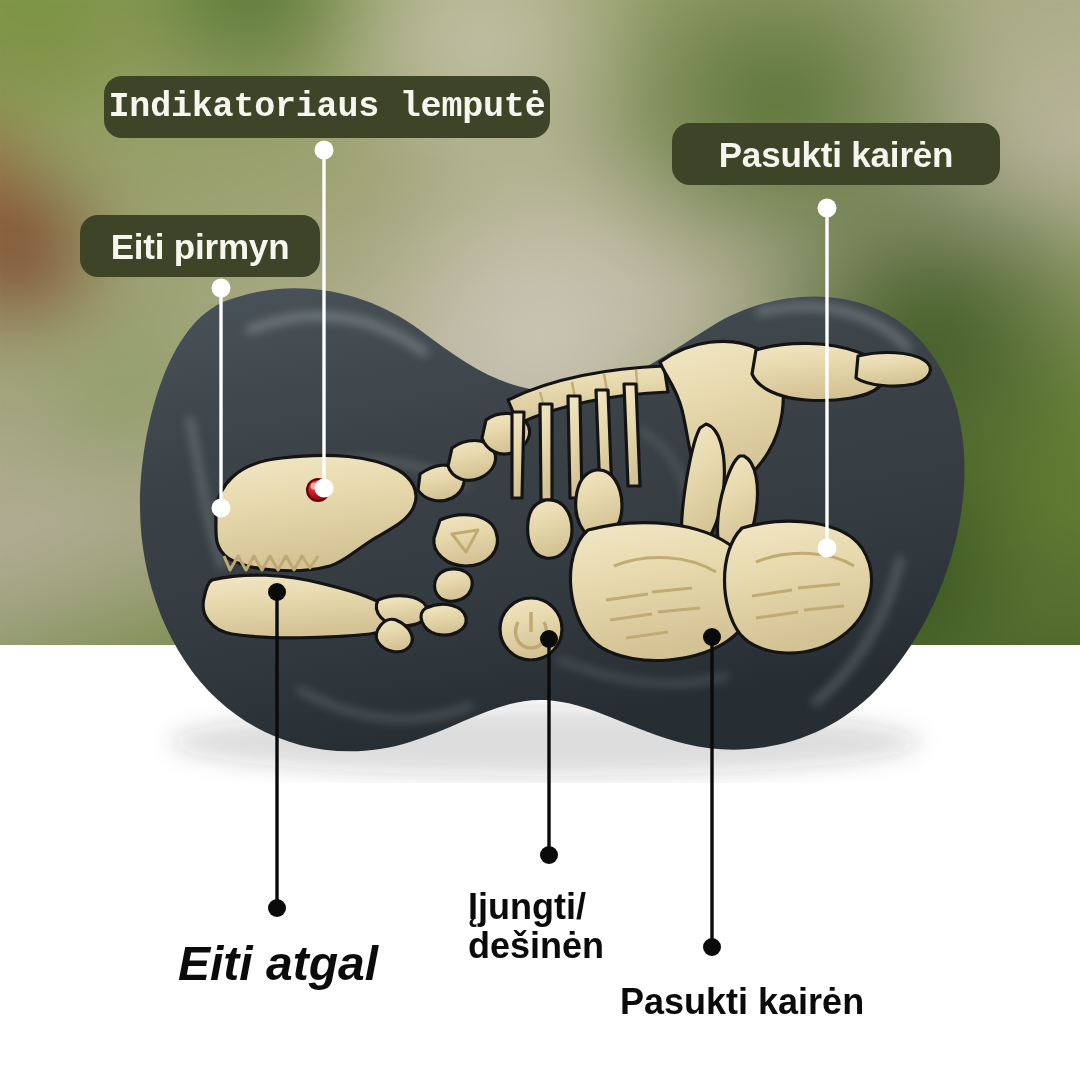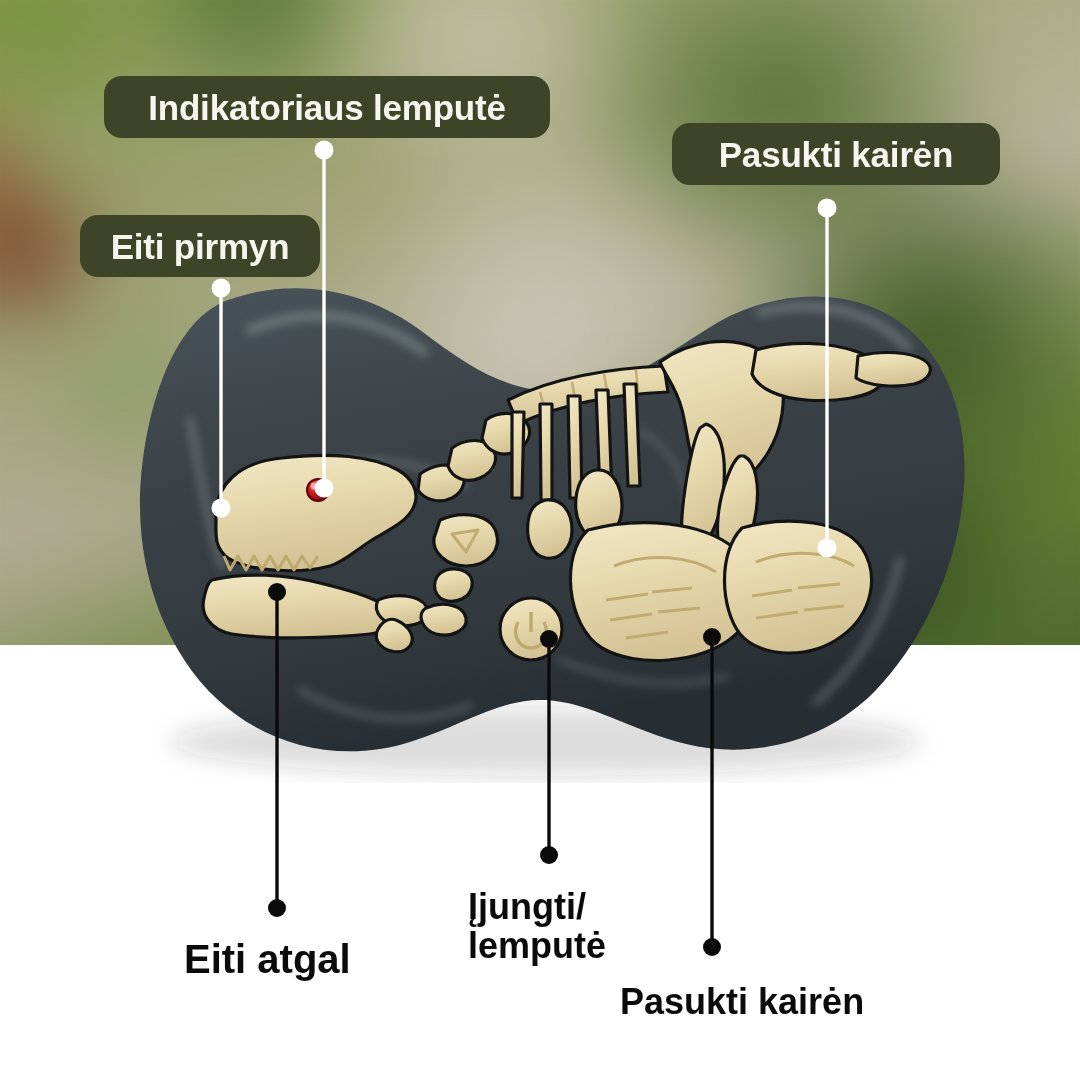--- a/index.html
+++ b/index.html
@@ -51,33 +51,33 @@
     position:absolute;
     background:#3e4427;
     color:#f6f6ef;
     border-radius:16px;
     font-weight:bold;
     letter-spacing:-0.2px;
     display:flex; align-items:center; justify-content:center;
     white-space:nowrap;
     line-height:1;
   }
-  #chip-indicator { left:104px; top:76px;  width:446px; height:62px; font-size:35px; border-radius:18px; }
+  #chip-indicator { left:104px; top:76px;  width:446px; height:62px; font-size:35px; border-radius:18px;font-family:Liberation Mono, monospace; }
   #chip-forward   { left:80px;  top:215px; width:240px; height:62px; font-size:35px; border-radius:18px; }
   #chip-right     { left:672px; top:123px; width:328px; height:62px; font-size:35px; border-radius:18px; }
 
   
   .plainlabel {
     position:absolute;
     color:#0b0b0b;
     font-weight:bold;
     line-height:1.08;
     white-space:pre-line;
   }
-  #label-back     { left:184px; top:938px; font-size:40px; }
+  #label-back     { left:178px; top:938px; font-size:48px;font-style:italic; }
   #label-power    { left:468px; top:888px; font-size:36px; }
   #label-left     { left:620px; top:983px; font-size:36px; }
 
   svg.lines { position:absolute; left:0; top:0; width:1080px; height:1080px; overflow:visible; }
 </style>
 </head>
 <body>
 
 <div id="stage">
 
@@ -276,17 +276,17 @@
 
   <div class="chip" id="chip-indicator">Indikatoriaus lemputė</div>
 
   <div class="chip" id="chip-forward">Eiti pirmyn</div>
 
   <div class="chip" id="chip-right">Pasukti kairėn</div>
 
   <div class="plainlabel" id="label-back">Eiti atgal</div>
 
   <div class="plainlabel" id="label-power">Įjungti/
-lemputė</div>
+dešinėn</div>
 
   <div class="plainlabel" id="label-left">Pasukti kairėn</div>
 
 </div>
 
 </body></html>

